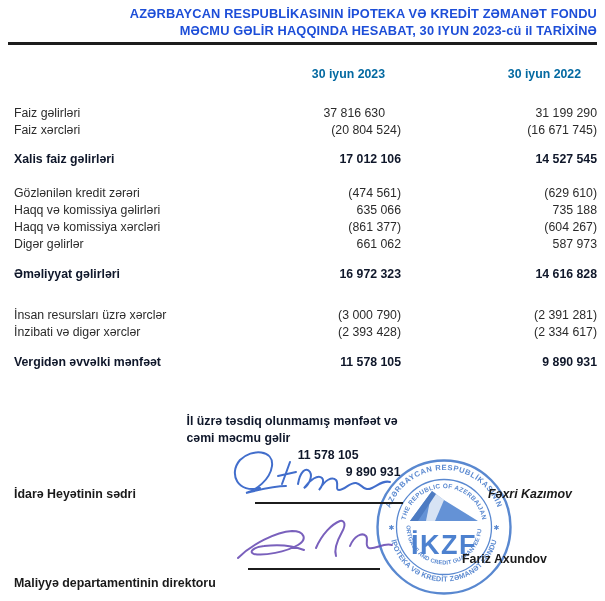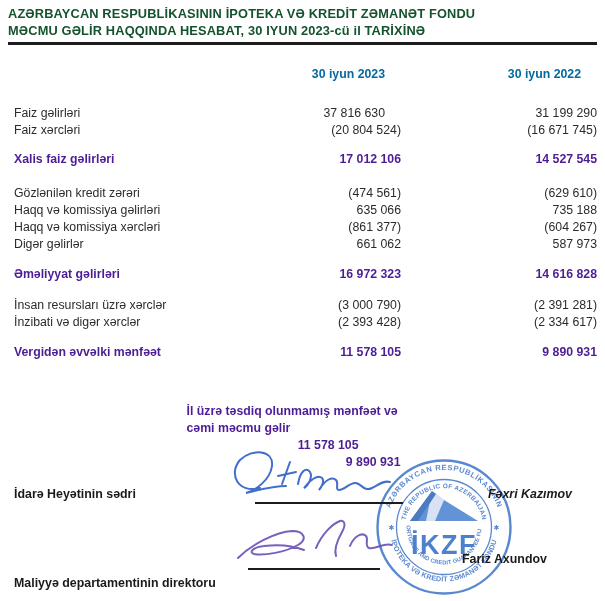--- a/index.html
+++ b/index.html
@@ -7,33 +7,33 @@
     position:relative;
     width:605px;height:601px;
     background:#ffffff;
     font-family:"Liberation Sans", sans-serif;
     color:#2b2b2b;
     overflow:hidden;
     margin:0 auto;
   }
   .content{padding:5px 8px 0 8px;}
   .title-line{
-    font-size:12.8px;font-weight:bold;color:#14532d;
-    line-height:17px;letter-spacing:.15px;white-space:nowrap;
+    font-size:12.8px;font-weight:bold;color:#1d4ed8;
+    line-height:17px;letter-spacing:.15px;white-space:nowrap;text-align:right;
   }
   .title-rule{margin-top:3px;height:3px;background:#1d1d1d;}
   .trow{display:flex;line-height:17px;font-size:12.3px;}
   .trow .lbl{flex:1;padding-left:6px;}
   .trow .v1{width:112px;text-align:right;white-space:nowrap;}
   .trow .v2{width:196px;text-align:right;white-space:nowrap;}
-  .trow.bold{font-weight:bold;color:#4c1d95;}
+  .trow.bold{font-weight:bold;color:#0f172a;}
   .hdr{margin-top:21px;font-weight:bold;color:#0369a1;}
   .hdr .v2{padding-right:16px;}
   .mt22{margin-top:22px;gap:16px;} .mt12{margin-top:12px;} .mt17{margin-top:17px;justify-content:center;}
-  .mt13{margin-top:13px;} .mt14{margin-top:14px;} .mt42{margin-top:42px;}
+  .mt13{margin-top:13px;} .mt14{margin-top:24px;} .mt42{margin-top:42px;}
   .trow.final{align-items:center;flex-direction:column;}
   .trow.final .lbl{max-width:238px;white-space:normal;}
   
   .abs{position:absolute;}
   .sig-role{font-size:12.4px;font-weight:bold;color:#1a1a1a;white-space:nowrap;z-index:5;}
   .sig-name{font-size:12.4px;font-weight:bold;color:#1a1a1a;white-space:nowrap;z-index:5;}
   .sig-line{background:#1c1c1c;height:2.4px;z-index:4;}
   .sig-svg{z-index:6;pointer-events:none;}
   .stamp{z-index:3;opacity:.85;}
 </style>

